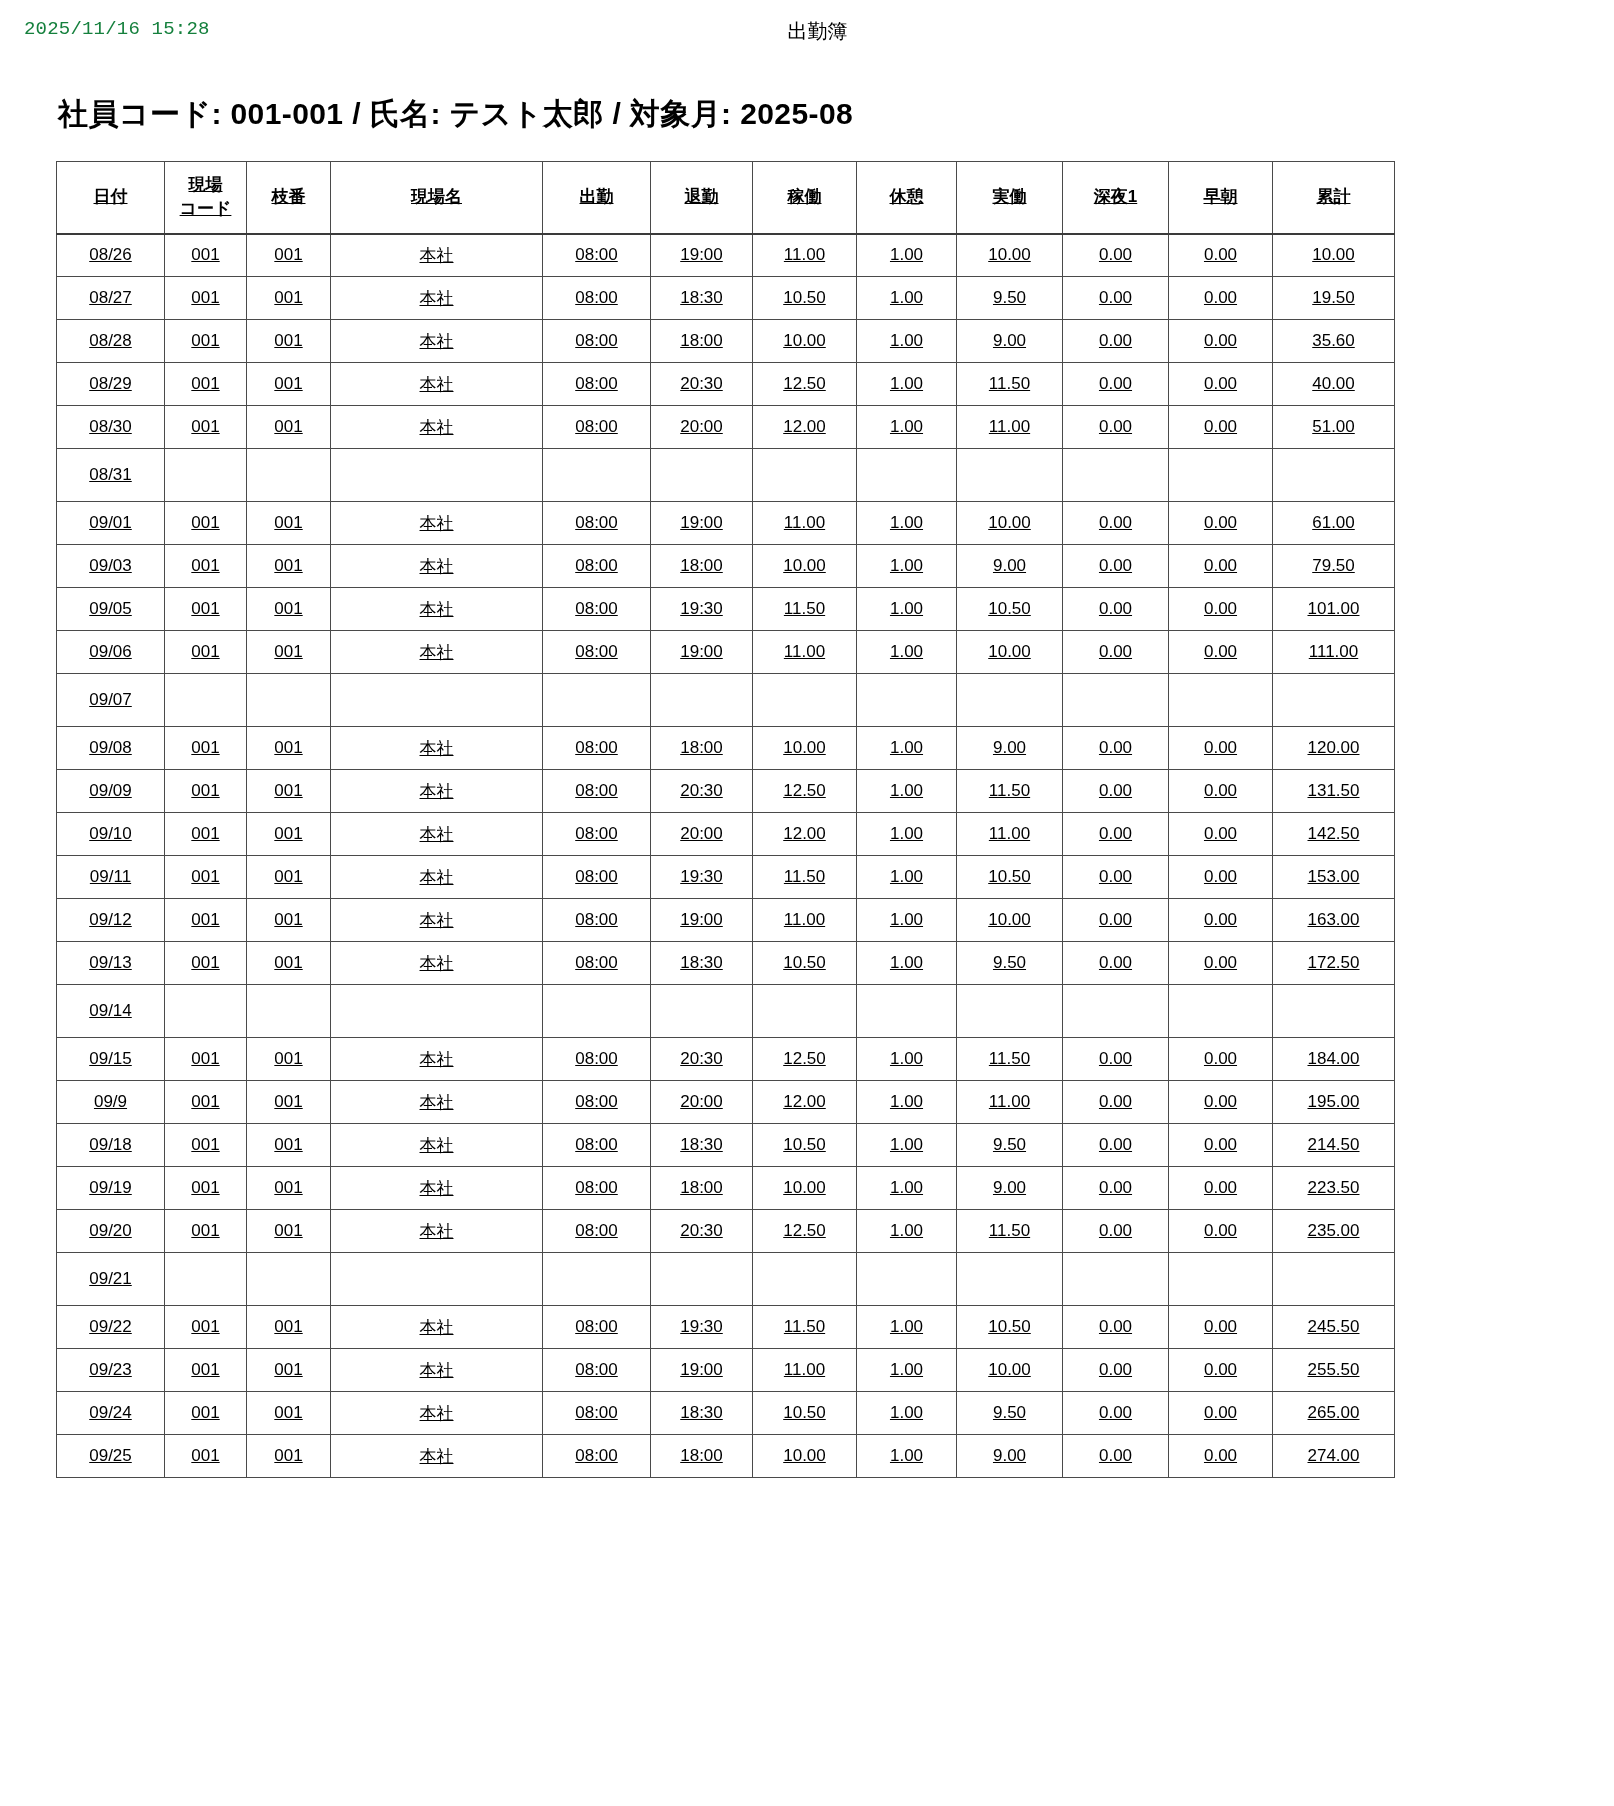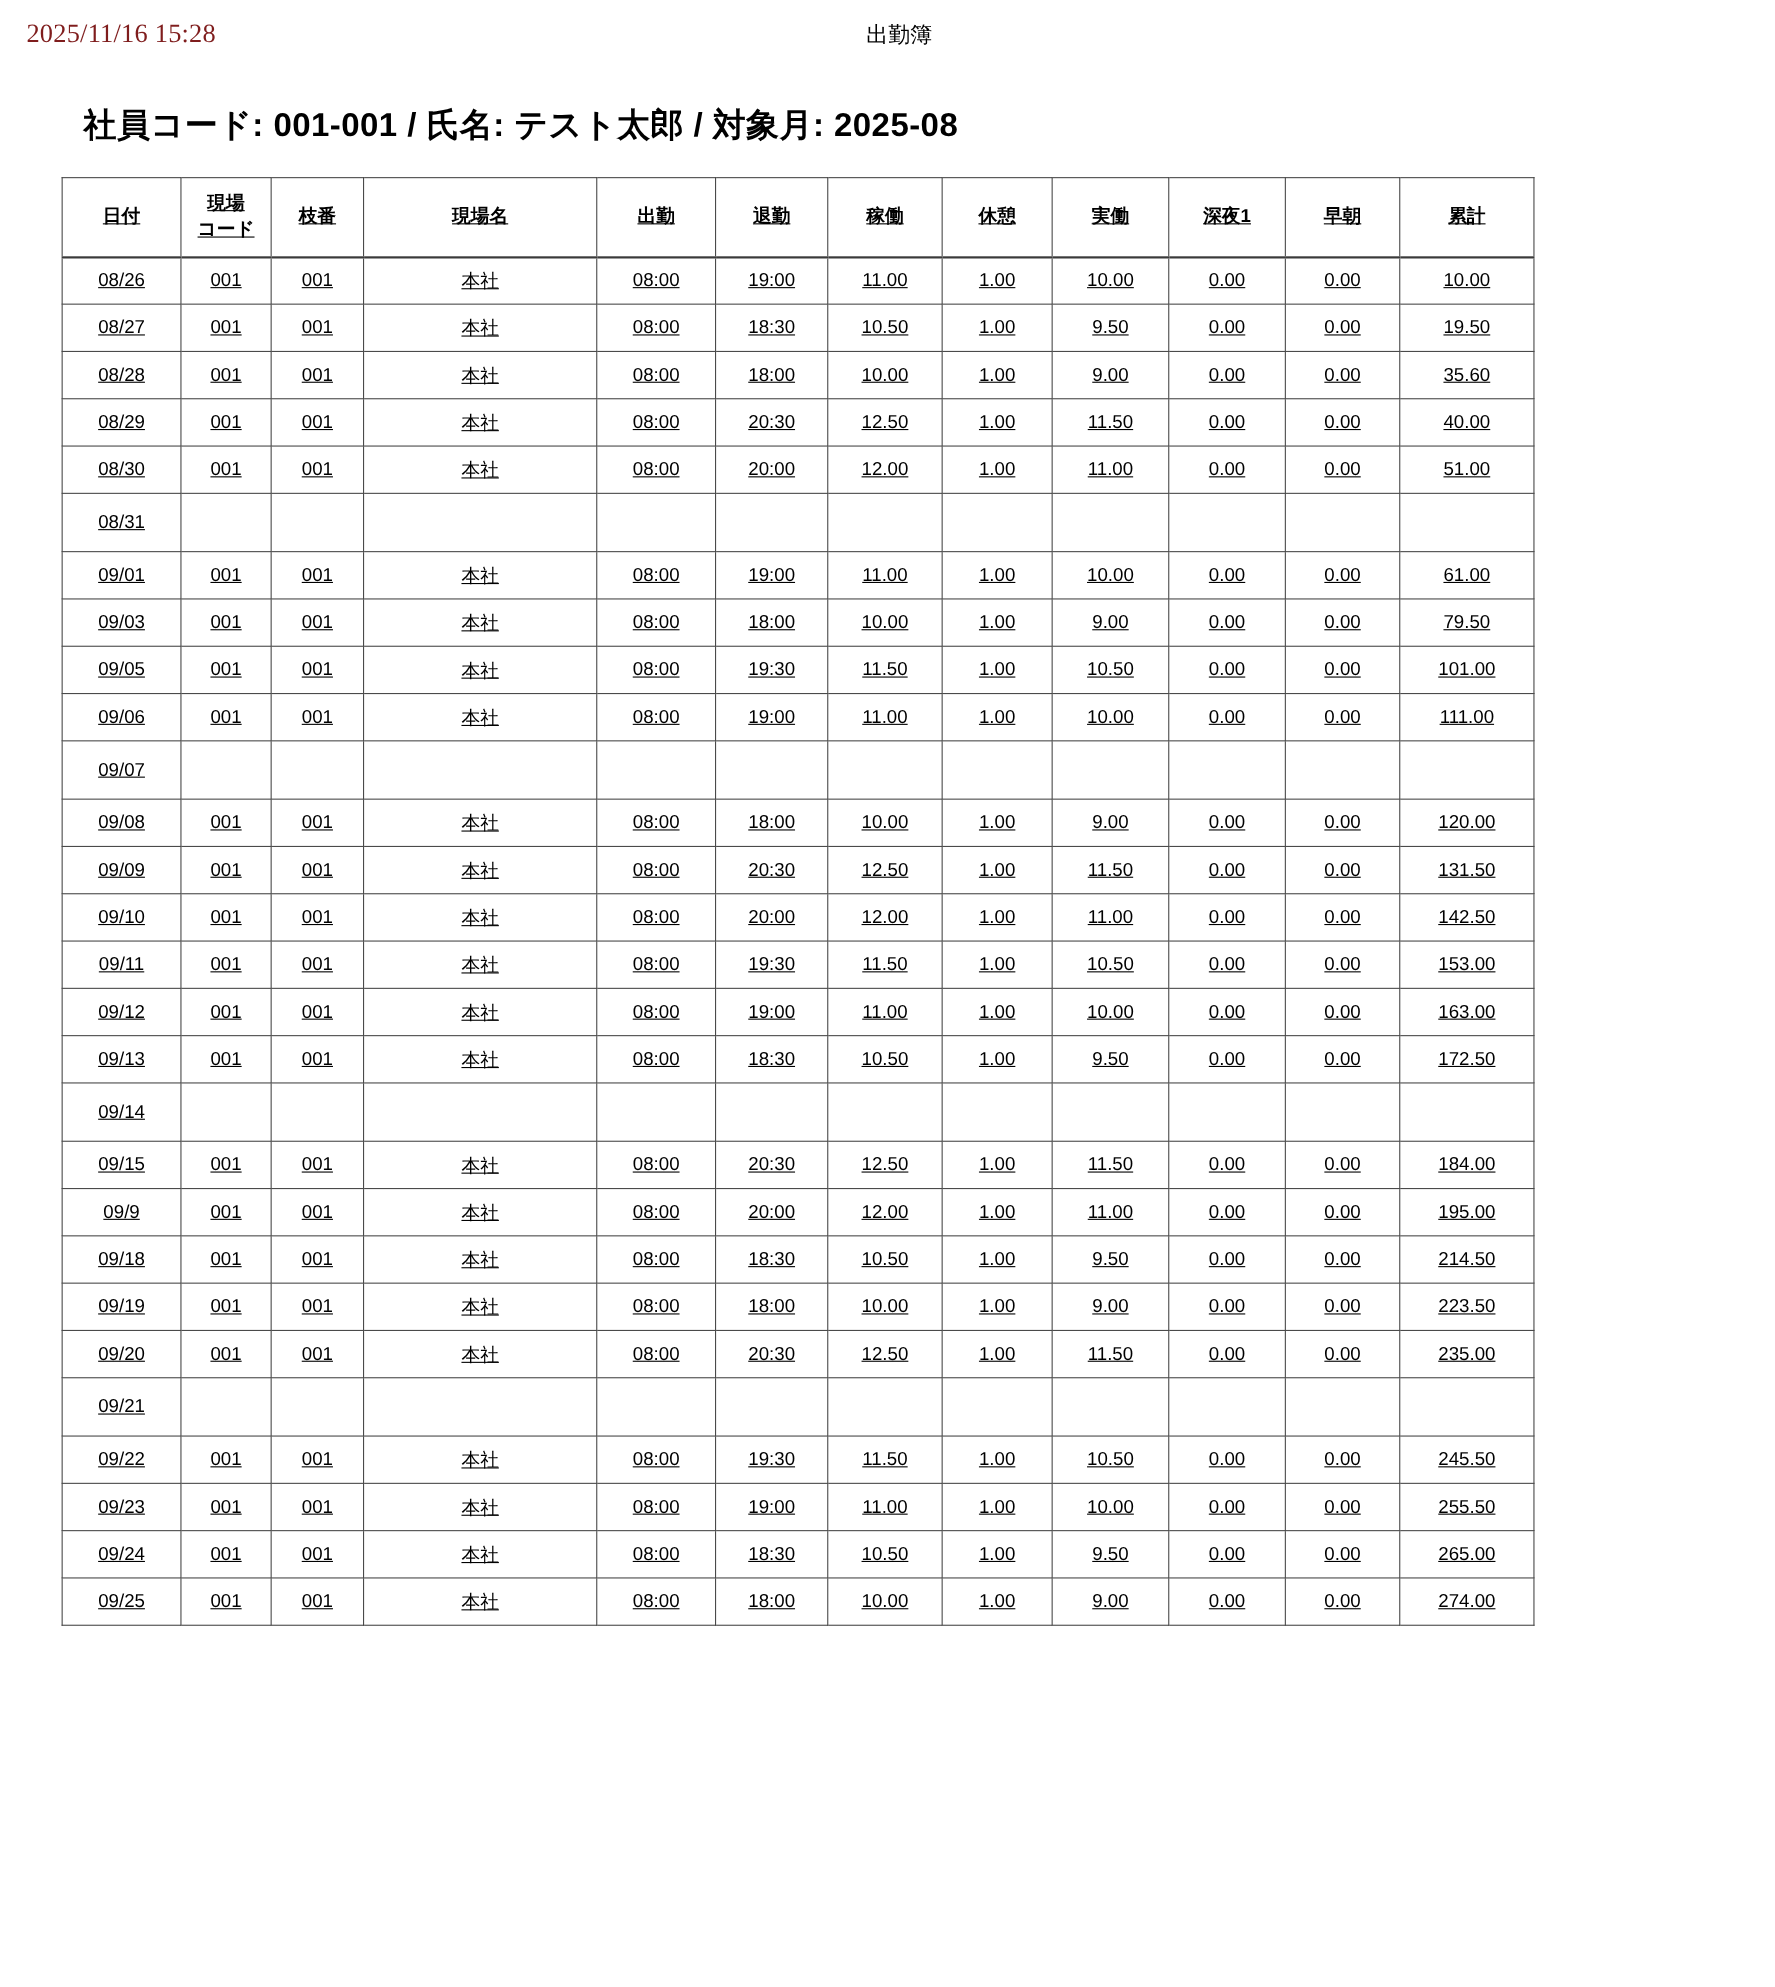--- a/index.html
+++ b/index.html
@@ -20,40 +20,40 @@
   
   .print-header {
     position: relative;
     height: 52px;
     padding: 16px 24px 0 24px;
   }
   .print-timestamp {
     position: absolute;
     left: 24px;
     top: 18px;
-    font-family: Liberation Serif, serif;
-    font-size: 24px;
+    font-family: Liberation Mono, monospace;
+    font-size: 19px;
     letter-spacing: 0.2px;
-    color: #7f1d1d;
+    color: #15803d;
   }
   .print-title {
     position: absolute;
     left: 0;
     right: 0;
     top: 18px;
     text-align: center;
     font-family: "Liberation Serif", "DejaVu Serif", serif;
     font-size: 20px;
     color: #000;
     padding-left: 21px;
   }
 
   
   .doc-heading {
-    margin: 42px 0 0 76px;
+    margin: 42px 0 0 58px;
     font-size: 30px;
     font-weight: bold;
     letter-spacing: 0.4px;
     color: #000;
   }
 
   
   .table-wrap {
     margin: 26px 0 0 56px;
     width: 1338px;

